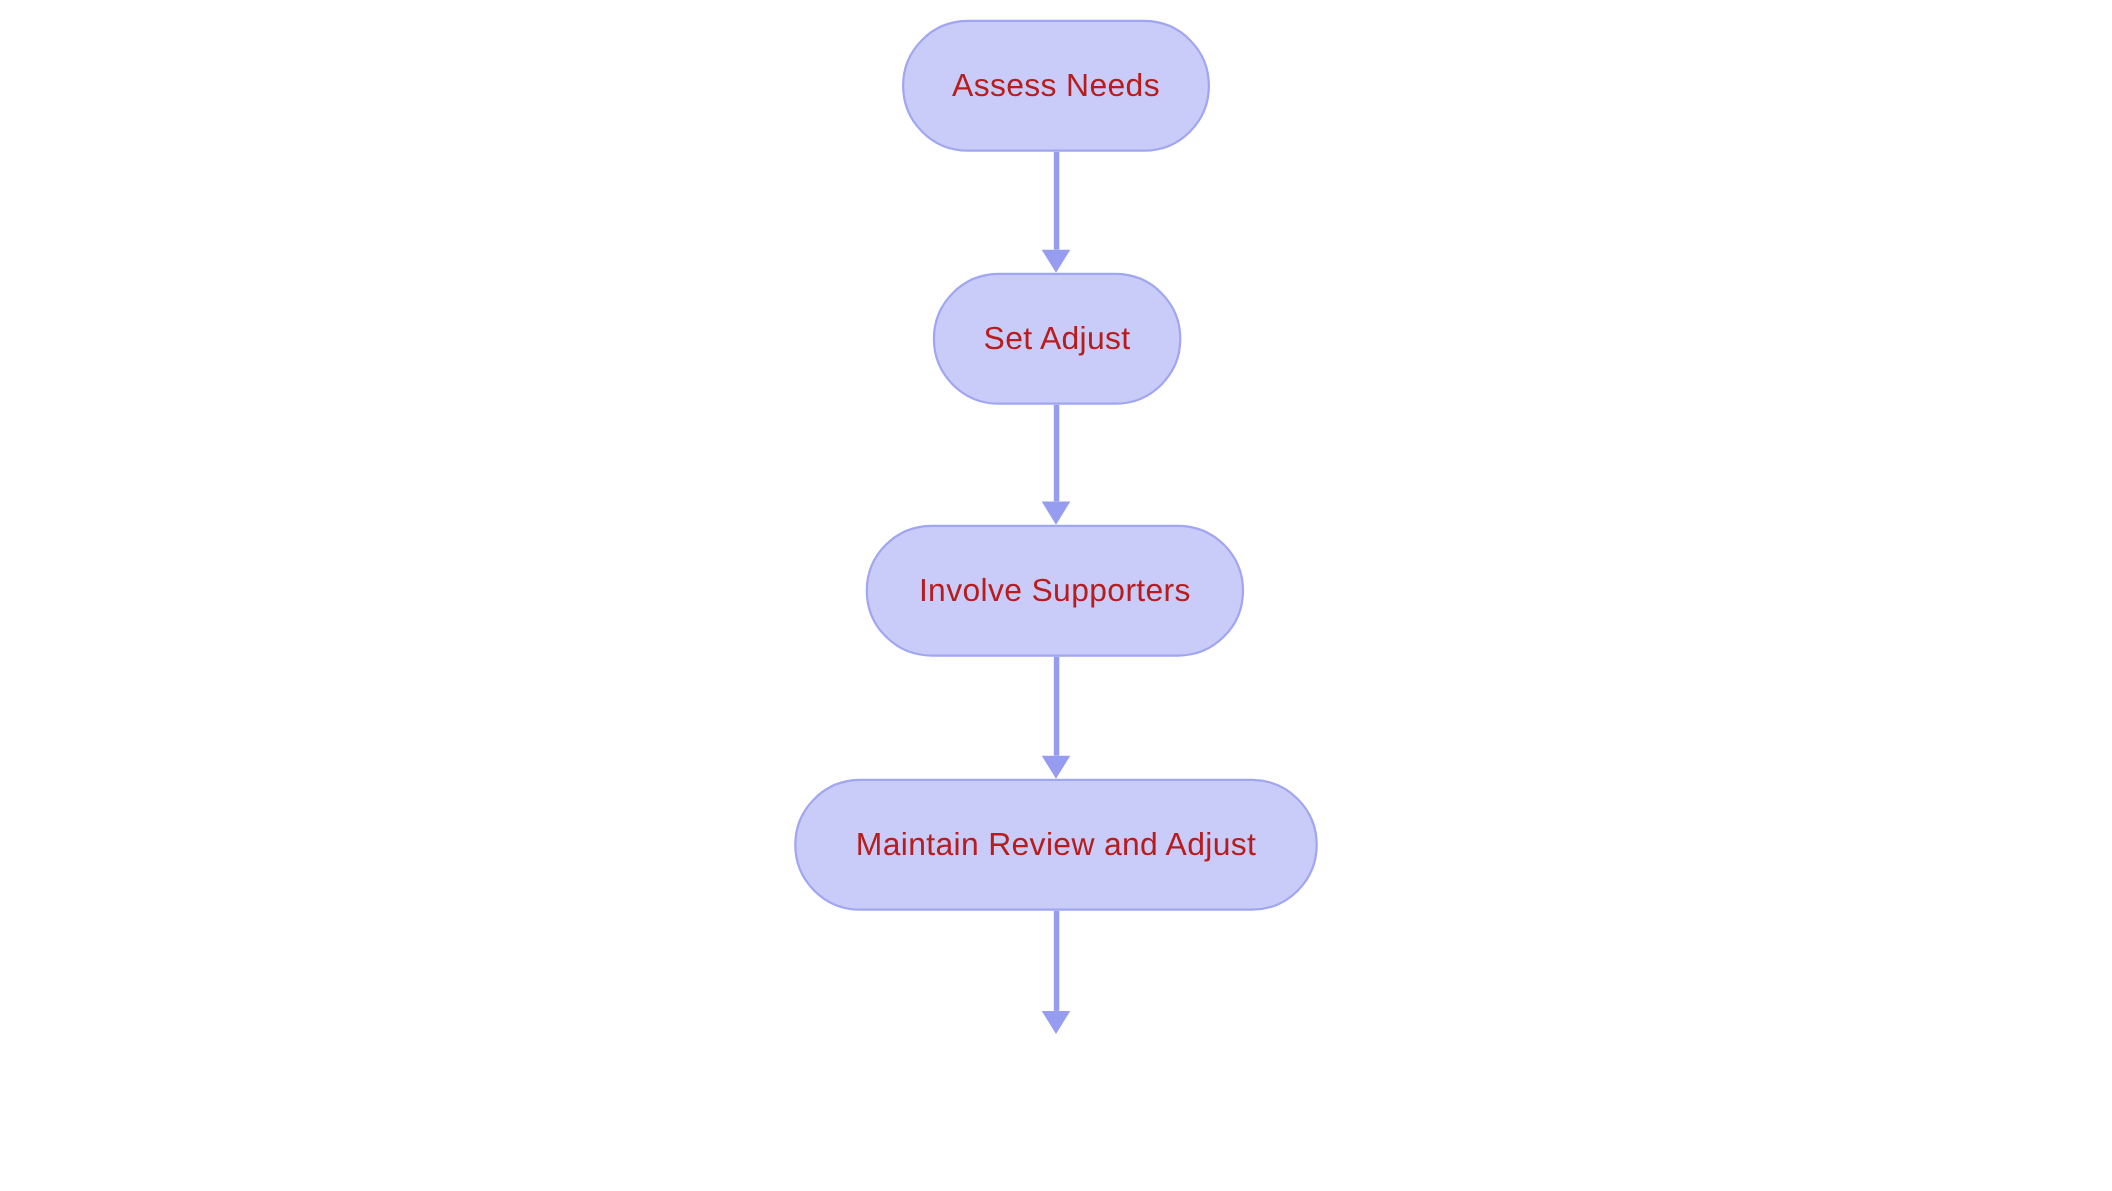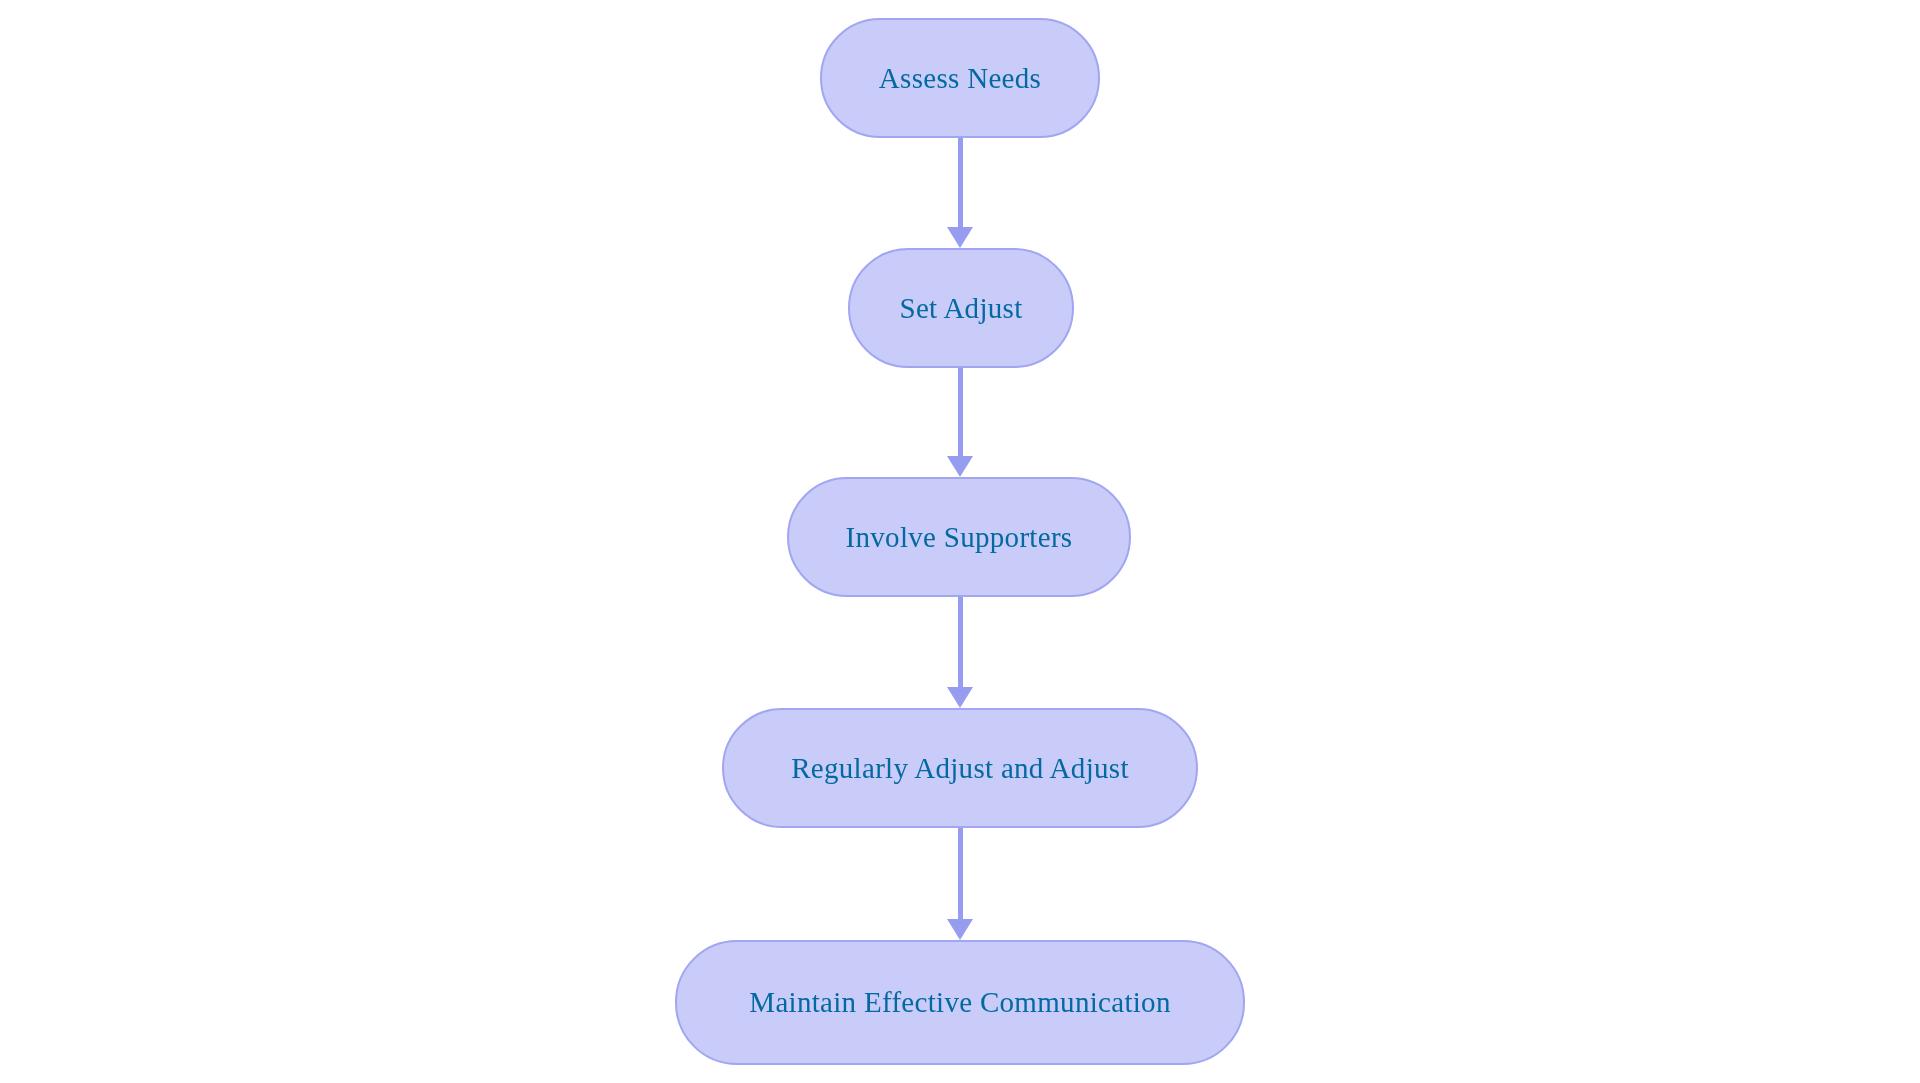--- a/index.html
+++ b/index.html
@@ -15,26 +15,25 @@
   }
 
   .node {
     position: absolute;
     display: flex;
     align-items: center;
     justify-content: center;
     background: #C9CBF8;
     border: 2px solid #A0A6F1;
     border-radius: 62px;
-    color: #0369a1;
+    color: #b91c1c;
     font-size: 29px;
     letter-spacing: 0.3px;
     text-align: center;
     white-space: nowrap;
-    font-family: Liberation Serif, serif;
   }
 
   .node-1 { left: 820px; top: 18px;  width: 280px; height: 120px; }
   .node-2 { left: 848px; top: 248px; width: 226px; height: 120px; }
   .node-3 { left: 787px; top: 477px; width: 344px; height: 120px; }
   .node-4 { left: 722px; top: 708px; width: 476px; height: 120px; }
   .node-5 { left: 675px; top: 940px; width: 570px; height: 125px; }
 
   .arrow {
     position: absolute;
@@ -88,25 +87,22 @@
   <div class="node node-3">
     <span>Involve Supporters</span>
   </div>
 
   <div class="arrow arrow-3">
     <div class="arrow-line"></div>
     <div class="arrow-head"></div>
   </div>
 
   <div class="node node-4">
-    <span>Regularly Adjust and Adjust</span>
+    <span>Maintain Review and Adjust</span>
   </div>
 
   <div class="arrow arrow-4">
     <div class="arrow-line"></div>
     <div class="arrow-head"></div>
   </div>
 
-  <div class="node node-5">
-    <span>Maintain Effective Communication</span>
-  </div>
 
 </div>
 
 </body></html>

